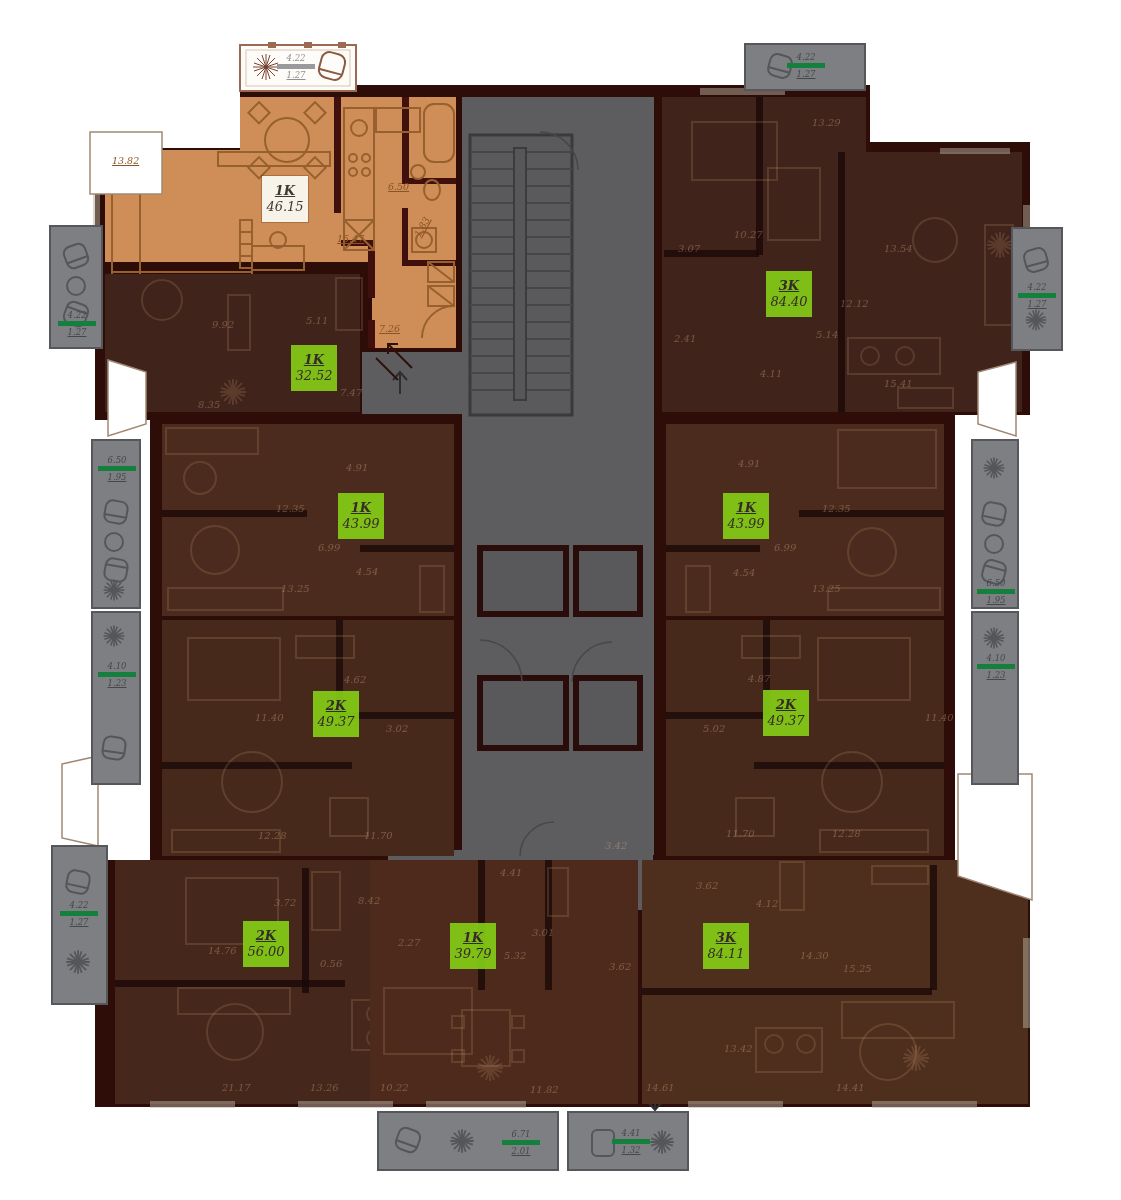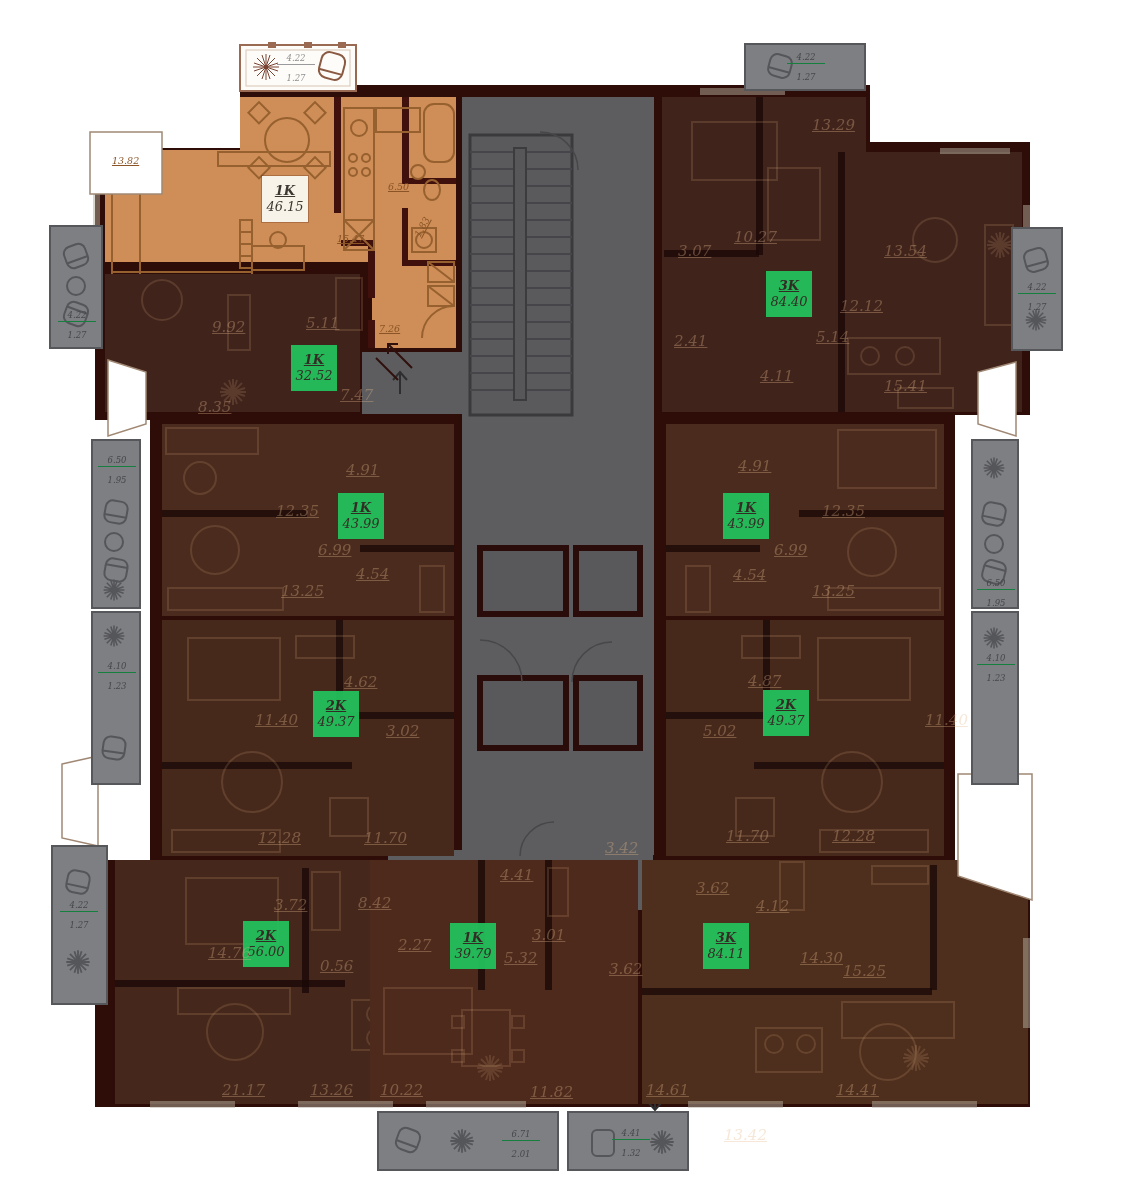--- a/index.html
+++ b/index.html
@@ -1,34 +1,34 @@
 <!DOCTYPE html>
 <html><head>
 <meta charset="utf-8">
 <style>
   html,body{margin:0;padding:0;background:#fff;}
   #stage{position:relative;width:1121px;height:1200px;background:#fff;overflow:hidden;
          font-family:"DejaVu Serif",serif;}
   #stage svg{position:absolute;left:0;top:0;}
-  .dn{position:absolute;font-style:italic;font-size:15px;line-height:1;
-      color:rgba(228,186,142,.34);text-decoration:underline;white-space:nowrap;}
+  .dn{position:absolute;font-style:italic;font-size:10px;line-height:1;
+      color:rgba(228,186,142,.34);white-space:nowrap;}
   .an{position:absolute;font-style:italic;font-size:9.5px;line-height:1;
       color:#8a5426;text-decoration:underline;white-space:nowrap;}
   .rot{transform:rotate(-62deg);transform-origin:left top;}
   .bl{position:absolute;width:38px;text-align:center;font-style:italic;font-size:8.5px;
       line-height:1.2;color:#46474a;}
-  .bl .k{display:block;border-top:1px solid #15803d;margin-top:1px;padding-top:8px;}
+  .bl .k{display:block;border-top:5px solid #15803d;margin-top:1px;padding-top:1px;text-decoration:underline;}
   .bl.lt{color:#8f8f91;}
   .bl.lt .k{border-top-color:#9a9a9c;}
   .apt-label{position:absolute;width:46px;height:46px;display:flex;flex-direction:column;
       align-items:center;justify-content:center;font-style:italic;cursor:pointer;}
   .apt-label .t{font-weight:bold;text-decoration:underline;font-size:13px;line-height:1.2;}
   .apt-label .a{font-size:13px;line-height:1.2;}
   .apt-label.active{background:#f8f3e9;color:#3c3731;box-shadow:0 0 0 1px rgba(90,40,20,.3);}
-  .apt-label.dim{background:#22c55e;color:#322d26;opacity:.92;}
+  .apt-label.dim{background:#84cc16;color:#322d26;opacity:.92;}
 </style>
 </head>
 <body>
 
 <div id="stage">
 
 <svg width="1121" height="1200" viewBox="0 0 1121 1200">
   <defs>
     <g id="plant" fill="none">
       <path d="M0,-13 V13 M-13,0 H13 M-9,-9 L9,9 M-9,9 L9,-9 M-4,-12 L4,12 M-12,-4 L12,4 M-12,4 L12,-4 M-4,12 L4,-12"></path>
@@ -448,21 +448,21 @@
   <span class="dn" style="left:504px;top:951px">5.32</span>
   <span class="dn" style="left:609px;top:962px">3.62</span>
   <span class="dn" style="left:380px;top:1083px">10.22</span>
   <span class="dn" style="left:530px;top:1085px">11.82</span>
 
   <span class="dn" style="left:696px;top:881px">3.62</span>
   <span class="dn" style="left:756px;top:899px">4.12</span>
   <span class="dn" style="left:800px;top:951px">14.30</span>
   <span class="dn" style="left:843px;top:964px">15.25</span>
   <span class="dn" style="left:646px;top:1083px">14.61</span>
-  <span class="dn" style="left:724px;top:1128px">13.42</span>
+  <span class="dn" style="left:724px;top:1044px">13.42</span>
   <span class="dn" style="left:836px;top:1083px">14.41</span>
 
   <div class="bl lt" style="left:277px;top:53px">
     <span>4.22</span>
     <span class="k">1.27</span>
   </div>
   <div class="bl" style="left:787px;top:52px">
     <span>4.22</span>
     <span class="k">1.27</span>
   </div>

